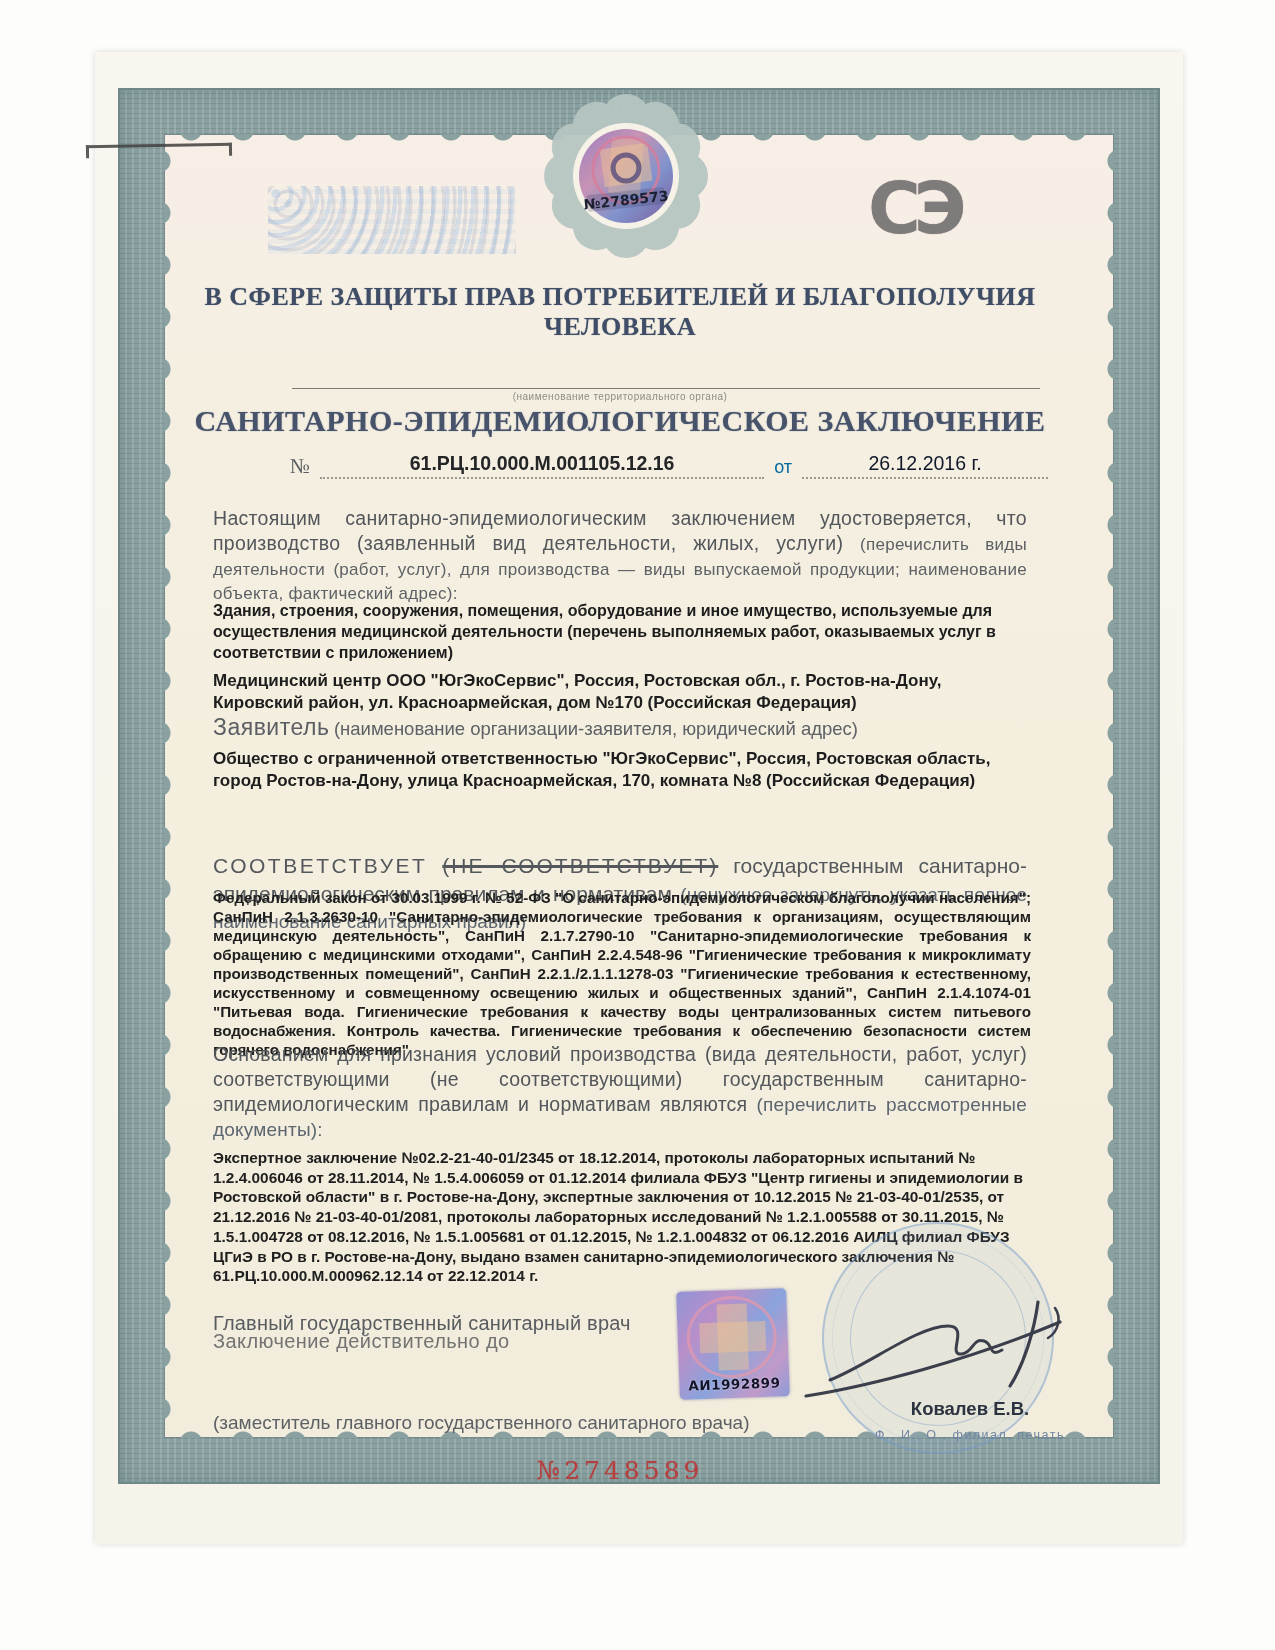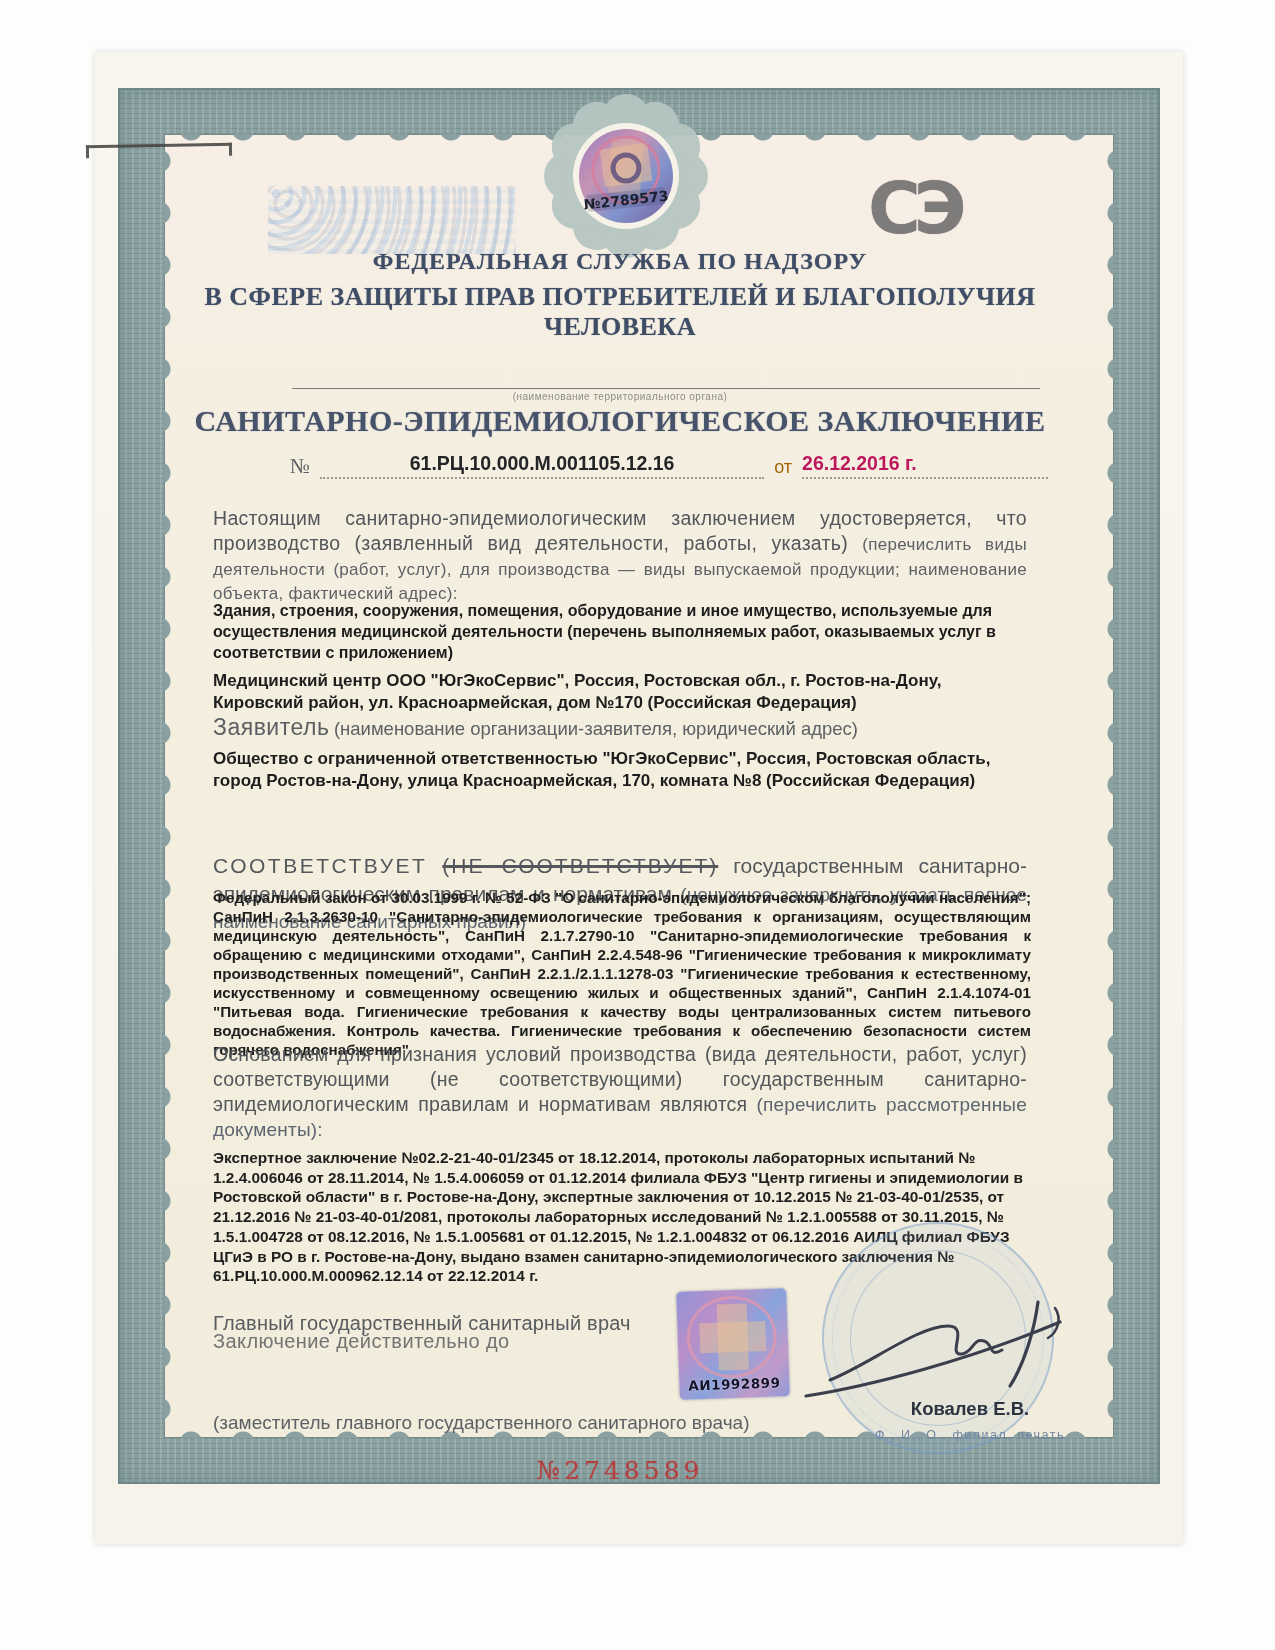--- a/index.html
+++ b/index.html
@@ -60,23 +60,23 @@
         left:250px;width:740px;}
   .rule{position:absolute;left:292px;top:388px;width:748px;border-top:1.5px solid rgba(60,60,60,.65);}
   .orgcap{top:391px;font-size:10px;color:#8d8d82;letter-spacing:.5px;}
   .title{top:404px;font-family:"Liberation Serif",serif;font-weight:bold;font-size:30px;color:#47536b;
         letter-spacing:.5px;text-shadow:0 0 1.2px rgba(71,83,107,.6);}
 
   .numrow{position:absolute;left:290px;top:452px;width:758px;display:flex;align-items:flex-end;gap:10px;}
   .numlabel{font-family:"Liberation Serif",serif;font-size:21px;color:#5a5e62;}
   .numcell{flex:1.3;text-align:center;border-bottom:2px dotted #9a9a90;
         font-size:19.5px;font-weight:bold;color:#232527;padding-bottom:2px;}
-  .otlabel{font-size:18px;color:#a16207;padding-bottom:1px;}
-  .datecell{flex:.72;border-bottom:2px dotted #9a9a90;
-        font-size:19.5px;font-weight:bold;color:#be185d;padding-bottom:2px;}
+  .otlabel{font-size:18px;color:#0369a1;padding-bottom:1px;}
+  .datecell{flex:.72;text-align:center;border-bottom:2px dotted #9a9a90;
+        font-size:19.5px;font-weight:normal;color:#0f172a;padding-bottom:2px;}
 
   p{margin:0;}
   .cap{font-size:17px;color:#5d6165;}
   .cap2{font-size:19px;color:#5d6670;}
   .intro{position:absolute;left:213px;top:506px;width:814px;font-size:19.5px;line-height:1.27;
         color:#53575b;text-align:justify;letter-spacing:.3px;}
   .objdesc{position:absolute;left:213px;top:600px;width:814px;font-size:16px;font-weight:bold;
         color:#1d1d1d;line-height:1.32;}
   .objaddr{position:absolute;left:213px;top:670px;width:814px;font-size:17px;font-weight:bold;
         color:#1d1d1d;line-height:1.3;}
@@ -178,35 +178,34 @@
     <rect x="62" y="56" width="48" height="38" fill="rgba(238,195,148,0.5)" transform="rotate(-8 86 75)"></rect>
     <rect x="70" y="48" width="32" height="56" fill="rgba(238,195,148,0.35)" transform="rotate(4 86 76)"></rect>
     <circle cx="86" cy="80" r="33" fill="none" stroke="rgba(215,125,155,0.8)" stroke-width="3"></circle>
     <circle cx="86" cy="78" r="13" fill="none" stroke="#443d78" stroke-width="5" opacity="0.7"></circle>
     <rect x="47" y="101" width="78" height="17" rx="2" fill="rgba(55,55,95,0.22)" transform="rotate(-6 86 109)"></rect>
     <text class="tsnum" x="86" y="115" text-anchor="middle" transform="rotate(-6 86 109)">№2789573</text>
   </svg>
 
   <div class="selogo">СЭ</div>
 
-  <div class="h1">ФЕДЕРАЛЬНАЯ СЛУЖБА ПО НАДЗОРУ</div>
   <div class="h2">В СФЕРЕ ЗАЩИТЫ ПРАВ ПОТРЕБИТЕЛЕЙ И БЛАГОПОЛУЧИЯ  ЧЕЛОВЕКА</div>
   <div class="rule"></div>
   <div class="orgcap">(наименование территориального органа)</div>
 
   <div class="title">САНИТАРНО-ЭПИДЕМИОЛОГИЧЕСКОЕ ЗАКЛЮЧЕНИЕ</div>
 
   <div class="numrow">
     <span class="numlabel">№</span>
     <span class="numcell">61.РЦ.10.000.М.001105.12.16</span>
     <span class="otlabel">от</span>
     <span class="datecell">26.12.2016 г.</span>
   </div>
 
-  <p class="intro"><span>Настоящим санитарно-эпидемиологическим заключением удостоверяется, что производство (заявленный вид деятельности, работы, указать)</span> <span class="cap">(перечислить виды деятельности (работ, услуг), для производства — виды выпускаемой продукции; наименование объекта, фактический адрес):</span></p>
+  <p class="intro"><span>Настоящим санитарно-эпидемиологическим заключением удостоверяется, что производство (заявленный вид деятельности, жилых, услуги)</span> <span class="cap">(перечислить виды деятельности (работ, услуг), для производства — виды выпускаемой продукции; наименование объекта, фактический адрес):</span></p>
 
   <p class="objdesc">Здания, строения, сооружения, помещения, оборудование и иное имущество, используемые для осуществления медицинской деятельности (перечень выполняемых работ, оказываемых услуг в соответствии с приложением)</p>
   <p class="objaddr">Медицинский центр ООО "ЮгЭкоСервис", Россия, Ростовская обл., г. Ростов-на-Дону, Кировский район, ул. Красноармейская, дом №170 (Российская Федерация)</p>
 
   <p class="applrow"><span class="appl">Заявитель</span> <span class="applcap cap">(наименование организации-заявителя, юридический адрес)</span></p>
   <p class="applicant">Общество с ограниченной ответственностью "ЮгЭкоСервис", Россия, Ростовская область, город Ростов-на-Дону, улица Красноармейская, 170, комната №8 (Российская Федерация)</p>
 
   <p class="conforms">
     <span class="confword">СООТВЕТСТВУЕТ</span>
     <span class="strike">(НЕ СООТВЕТСТВУЕТ)</span>

